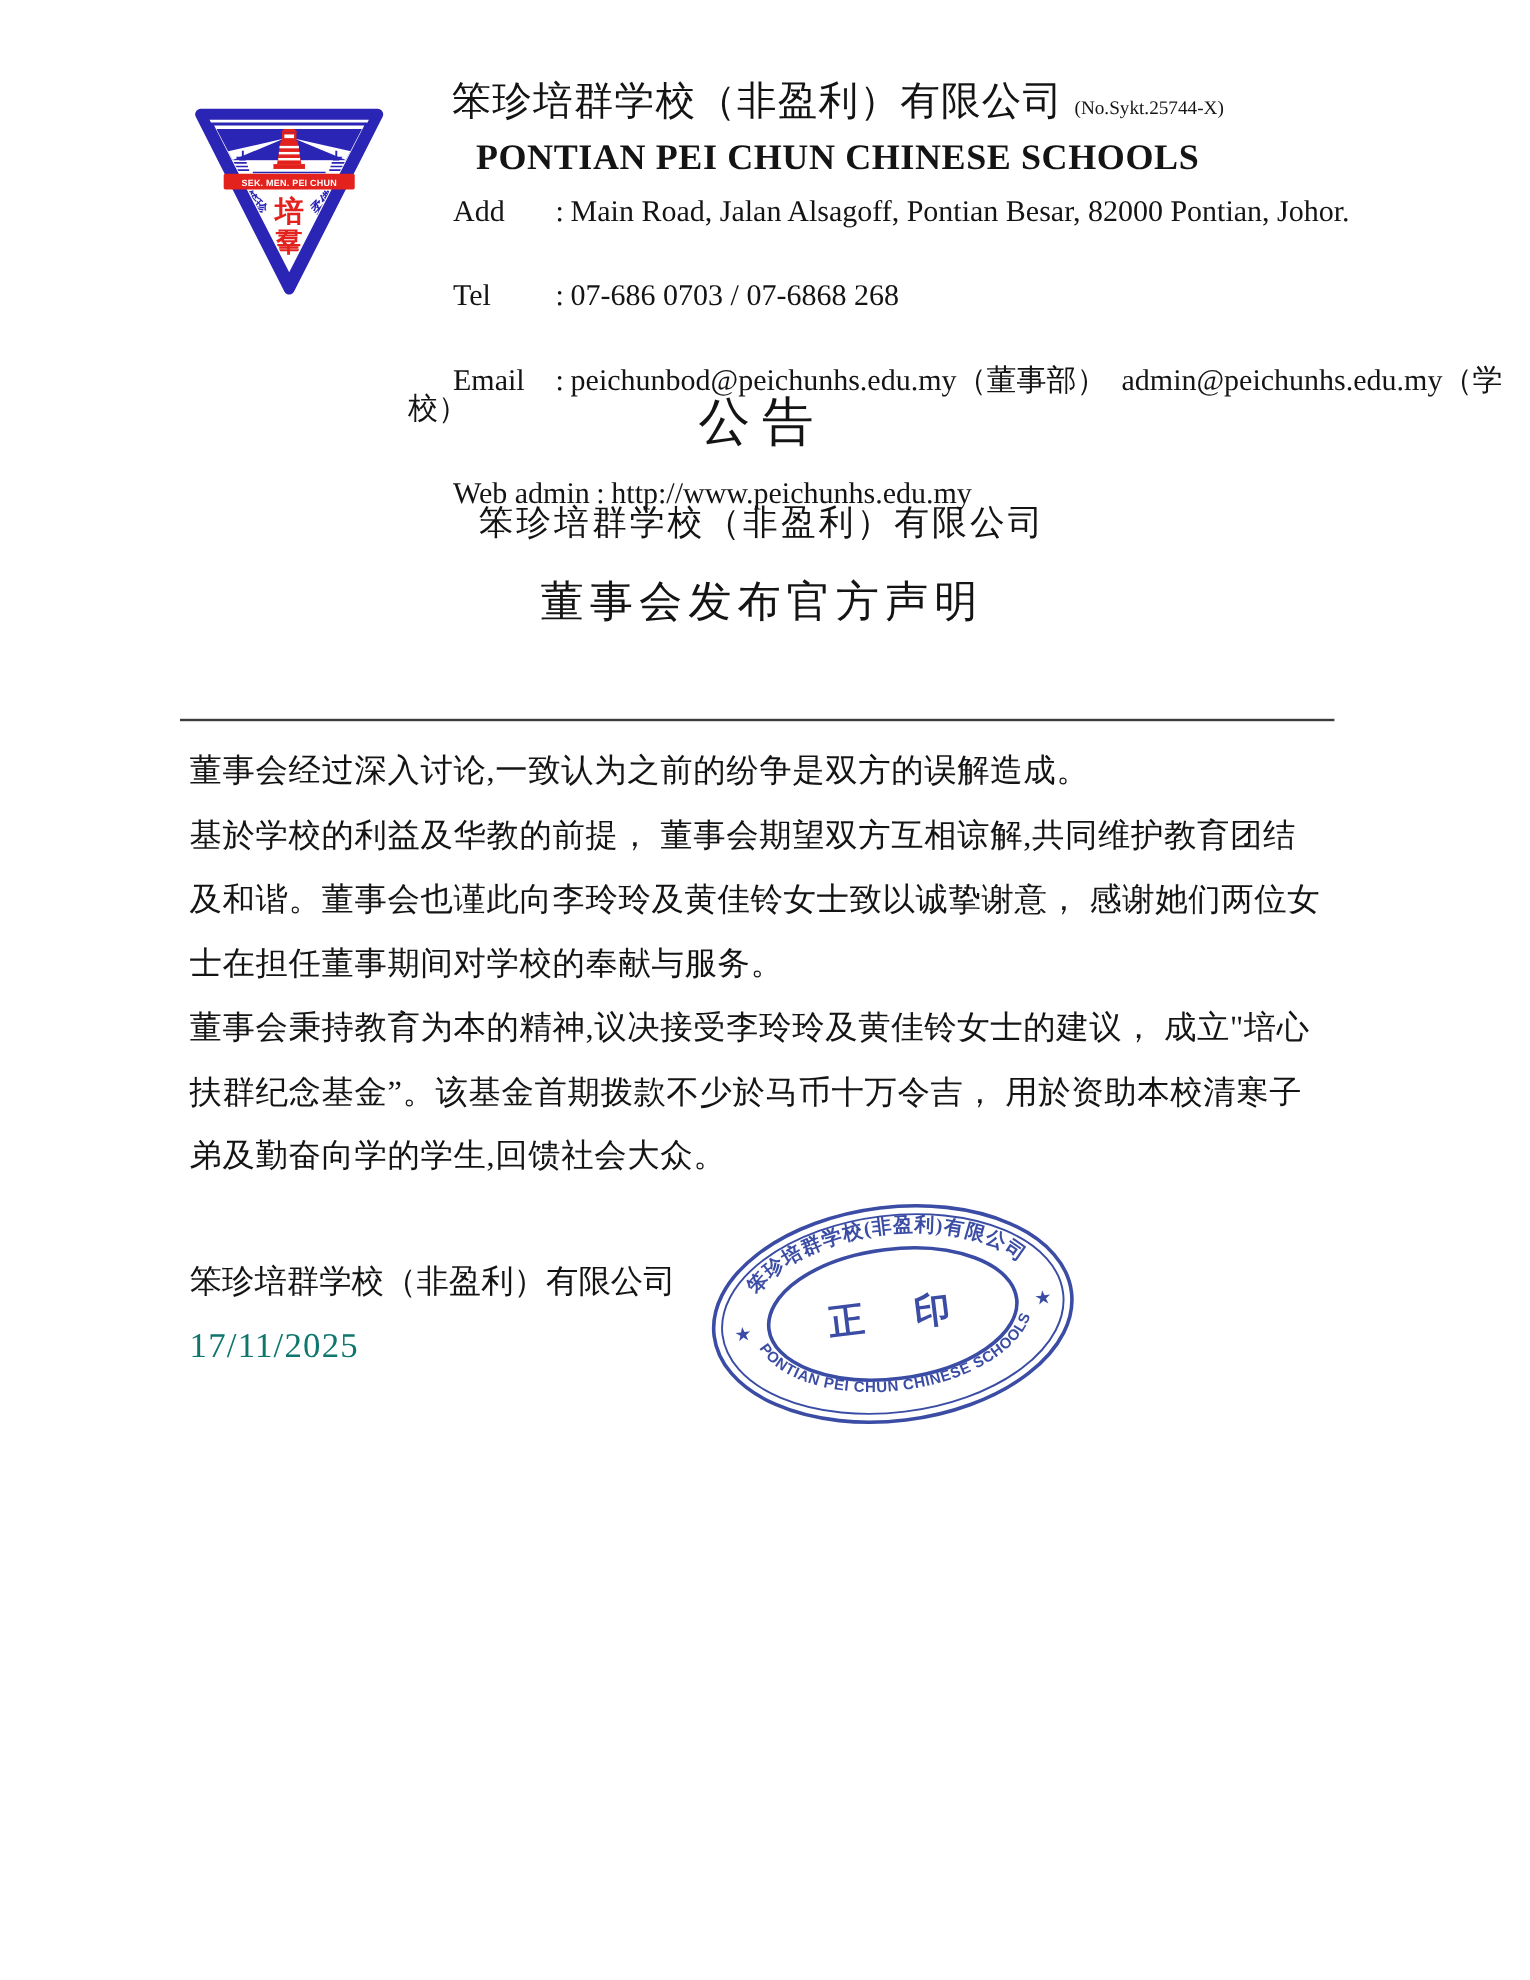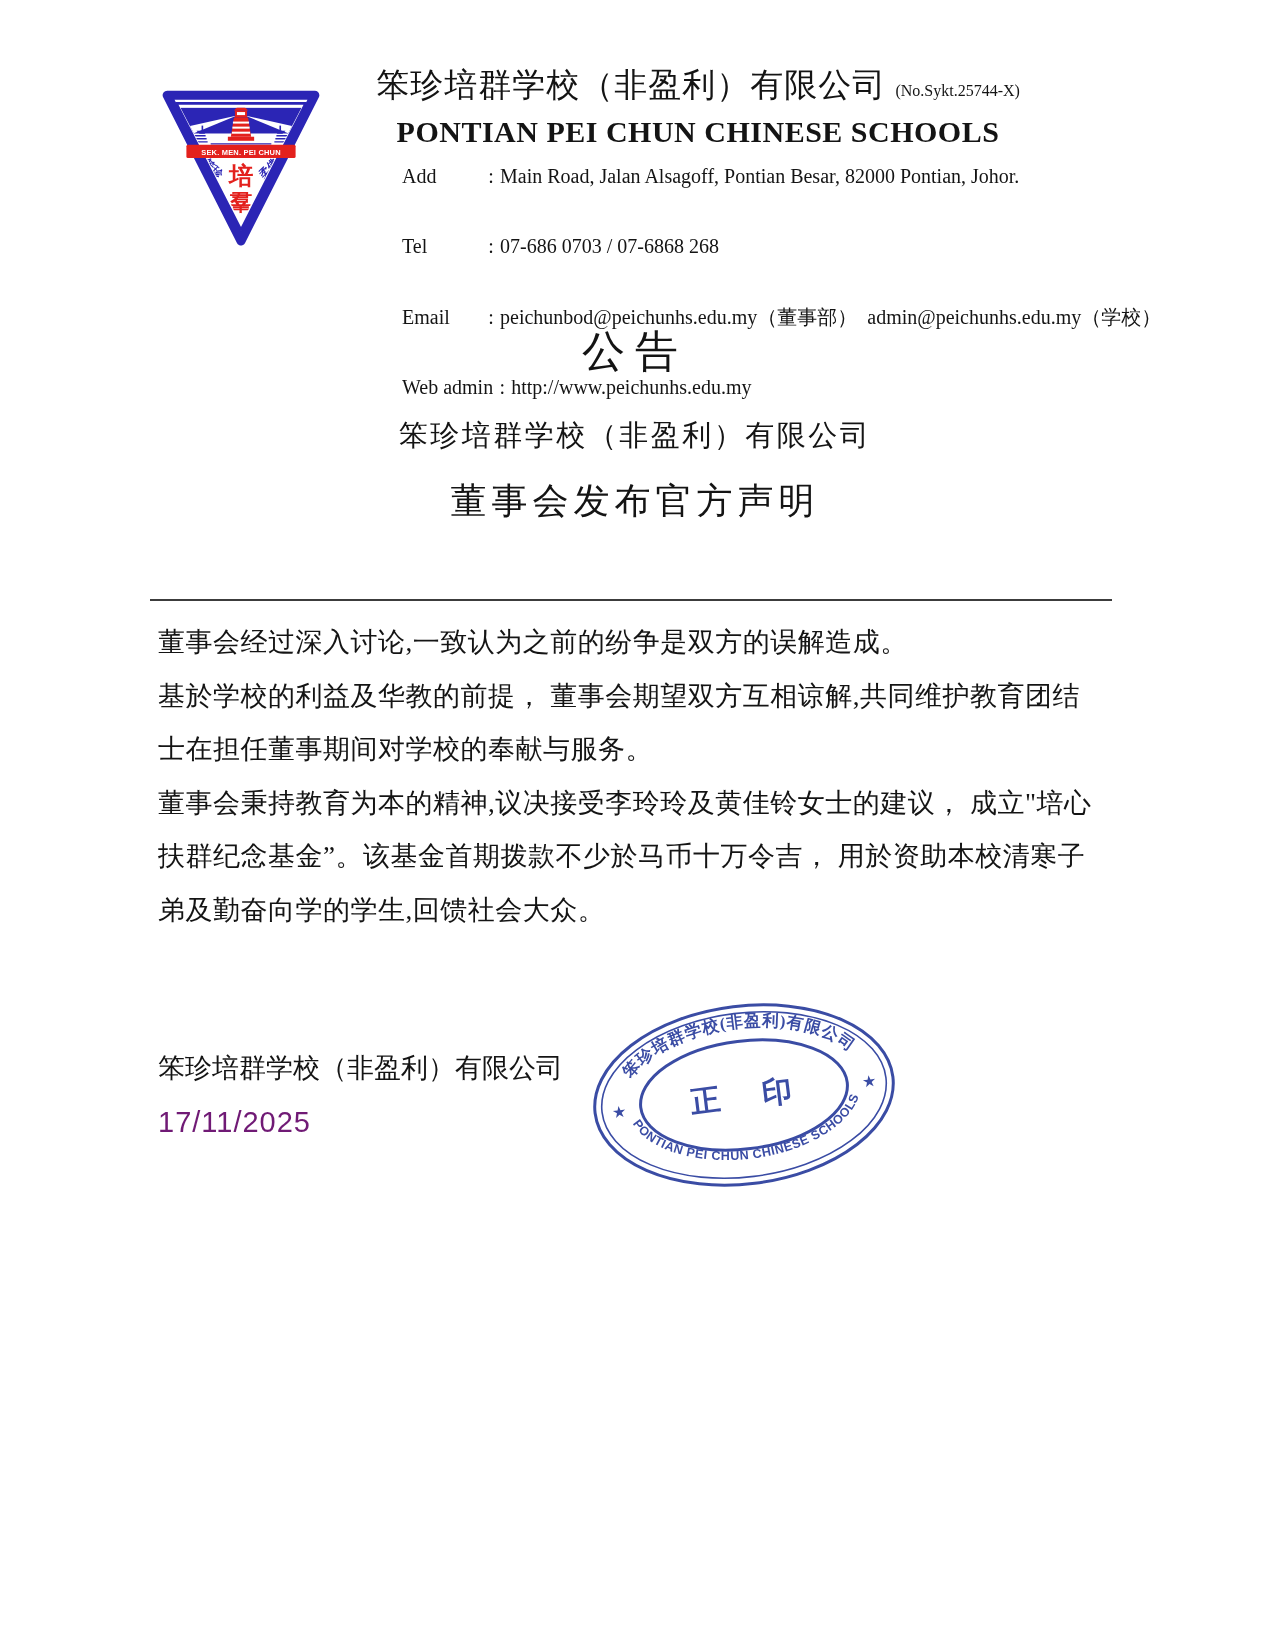--- a/index.html
+++ b/index.html
@@ -7,40 +7,40 @@
     position:relative;width:1275px;height:1650px;background:#ffffff;
     font-family:"Liberation Serif","DejaVu Serif",serif;color:#141414;
     overflow:hidden;margin:0 auto;
   }
   
   .logo{position:absolute;left:150px;top:70px;width:182px;height:182px;}
   .header-names{position:absolute;left:338px;top:62px;width:720px;text-align:center;}
   .zh-name{font-size:33px;line-height:46px;letter-spacing:1px;white-space:nowrap;}
   .reg-no{font-size:16px;letter-spacing:0;}
   .en-name{font-size:30px;line-height:36px;letter-spacing:.5px;white-space:nowrap;font-weight:600;}
-  .contact{position:absolute;left:372px;top:141px;font-size:20px;line-height:23.5px;}
+  .contact{position:absolute;left:340px;top:141px;font-size:25px;line-height:23.5px;}
   .contact .row{white-space:pre-wrap;}
   .contact .lbl{display:inline-block;min-width:80px;}
   .contact .sep{display:inline-block;min-width:18px;text-align:center;}
   
   .title{position:absolute;left:158px;top:323px;width:954px;text-align:center;
          font-size:43px;font-weight:normal;letter-spacing:10px;}
   .subtitle1{position:absolute;left:158px;top:416px;width:954px;text-align:center;
          font-size:29px;letter-spacing:2.5px;white-space:nowrap;}
   .subtitle2{position:absolute;left:158px;top:477px;width:954px;text-align:center;
          font-size:36px;letter-spacing:5px;white-space:nowrap;}
   .rule{position:absolute;left:150px;top:599px;width:962px;height:0;
         border-top:2px solid #3c3c3c;}
   .body-text{position:absolute;left:158px;top:616px;width:1000px;
         font-size:27px;line-height:53.5px;letter-spacing:.5px;}
   .body-line{white-space:nowrap;}
   
   .signature{position:absolute;left:158px;top:1041px;font-size:27px;line-height:54px;}
-  .sig-date{font-family:Liberation Sans, sans-serif;font-size:29px;
-        letter-spacing:1px;color:#701a75;}
+  .sig-date{font-family:Liberation Serif, serif;font-size:29px;
+        letter-spacing:1px;color:#0f766e;}
   
   .stamp{position:absolute;left:586px;top:1000px;width:316px;height:190px;
         transform:rotate(-7deg);opacity:.93;}
 </style>
 </head>
 <body>
 
 <div class="page">
 
   <svg class="logo" viewBox="0 0 180 180">
@@ -112,20 +112,21 @@
 
   <div class="title">公告</div>
   <div class="subtitle1">笨珍培群学校（非盈利）有限公司</div>
   <div class="subtitle2">董事会发布官方声明</div>
 
   <div class="rule"></div>
 
   <div class="body-text">
     <div class="body-line">董事会经过深入讨论,一致认为之前的纷争是双方的误解造成。</div>
     <div class="body-line">基於学校的利益及华教的前提， 董事会期望双方互相谅解,共同维护教育团结</div>
+    <div class="body-line">及和谐。董事会也谨此向李玲玲及黄佳铃女士致以诚挚谢意， 感谢她们两位女</div>
     <div class="body-line">士在担任董事期间对学校的奉献与服务。</div>
     <div class="body-line">董事会秉持教育为本的精神,议决接受李玲玲及黄佳铃女士的建议， 成立"培心</div>
     <div class="body-line">扶群纪念基金”。该基金首期拨款不少於马币十万令吉， 用於资助本校清寒子</div>
     <div class="body-line">弟及勤奋向学的学生,回馈社会大众。</div>
   </div>
 
   <div class="signature">
     <div>笨珍培群学校（非盈利）有限公司</div>
     <div class="sig-date">17/11/2025</div>
   </div>

